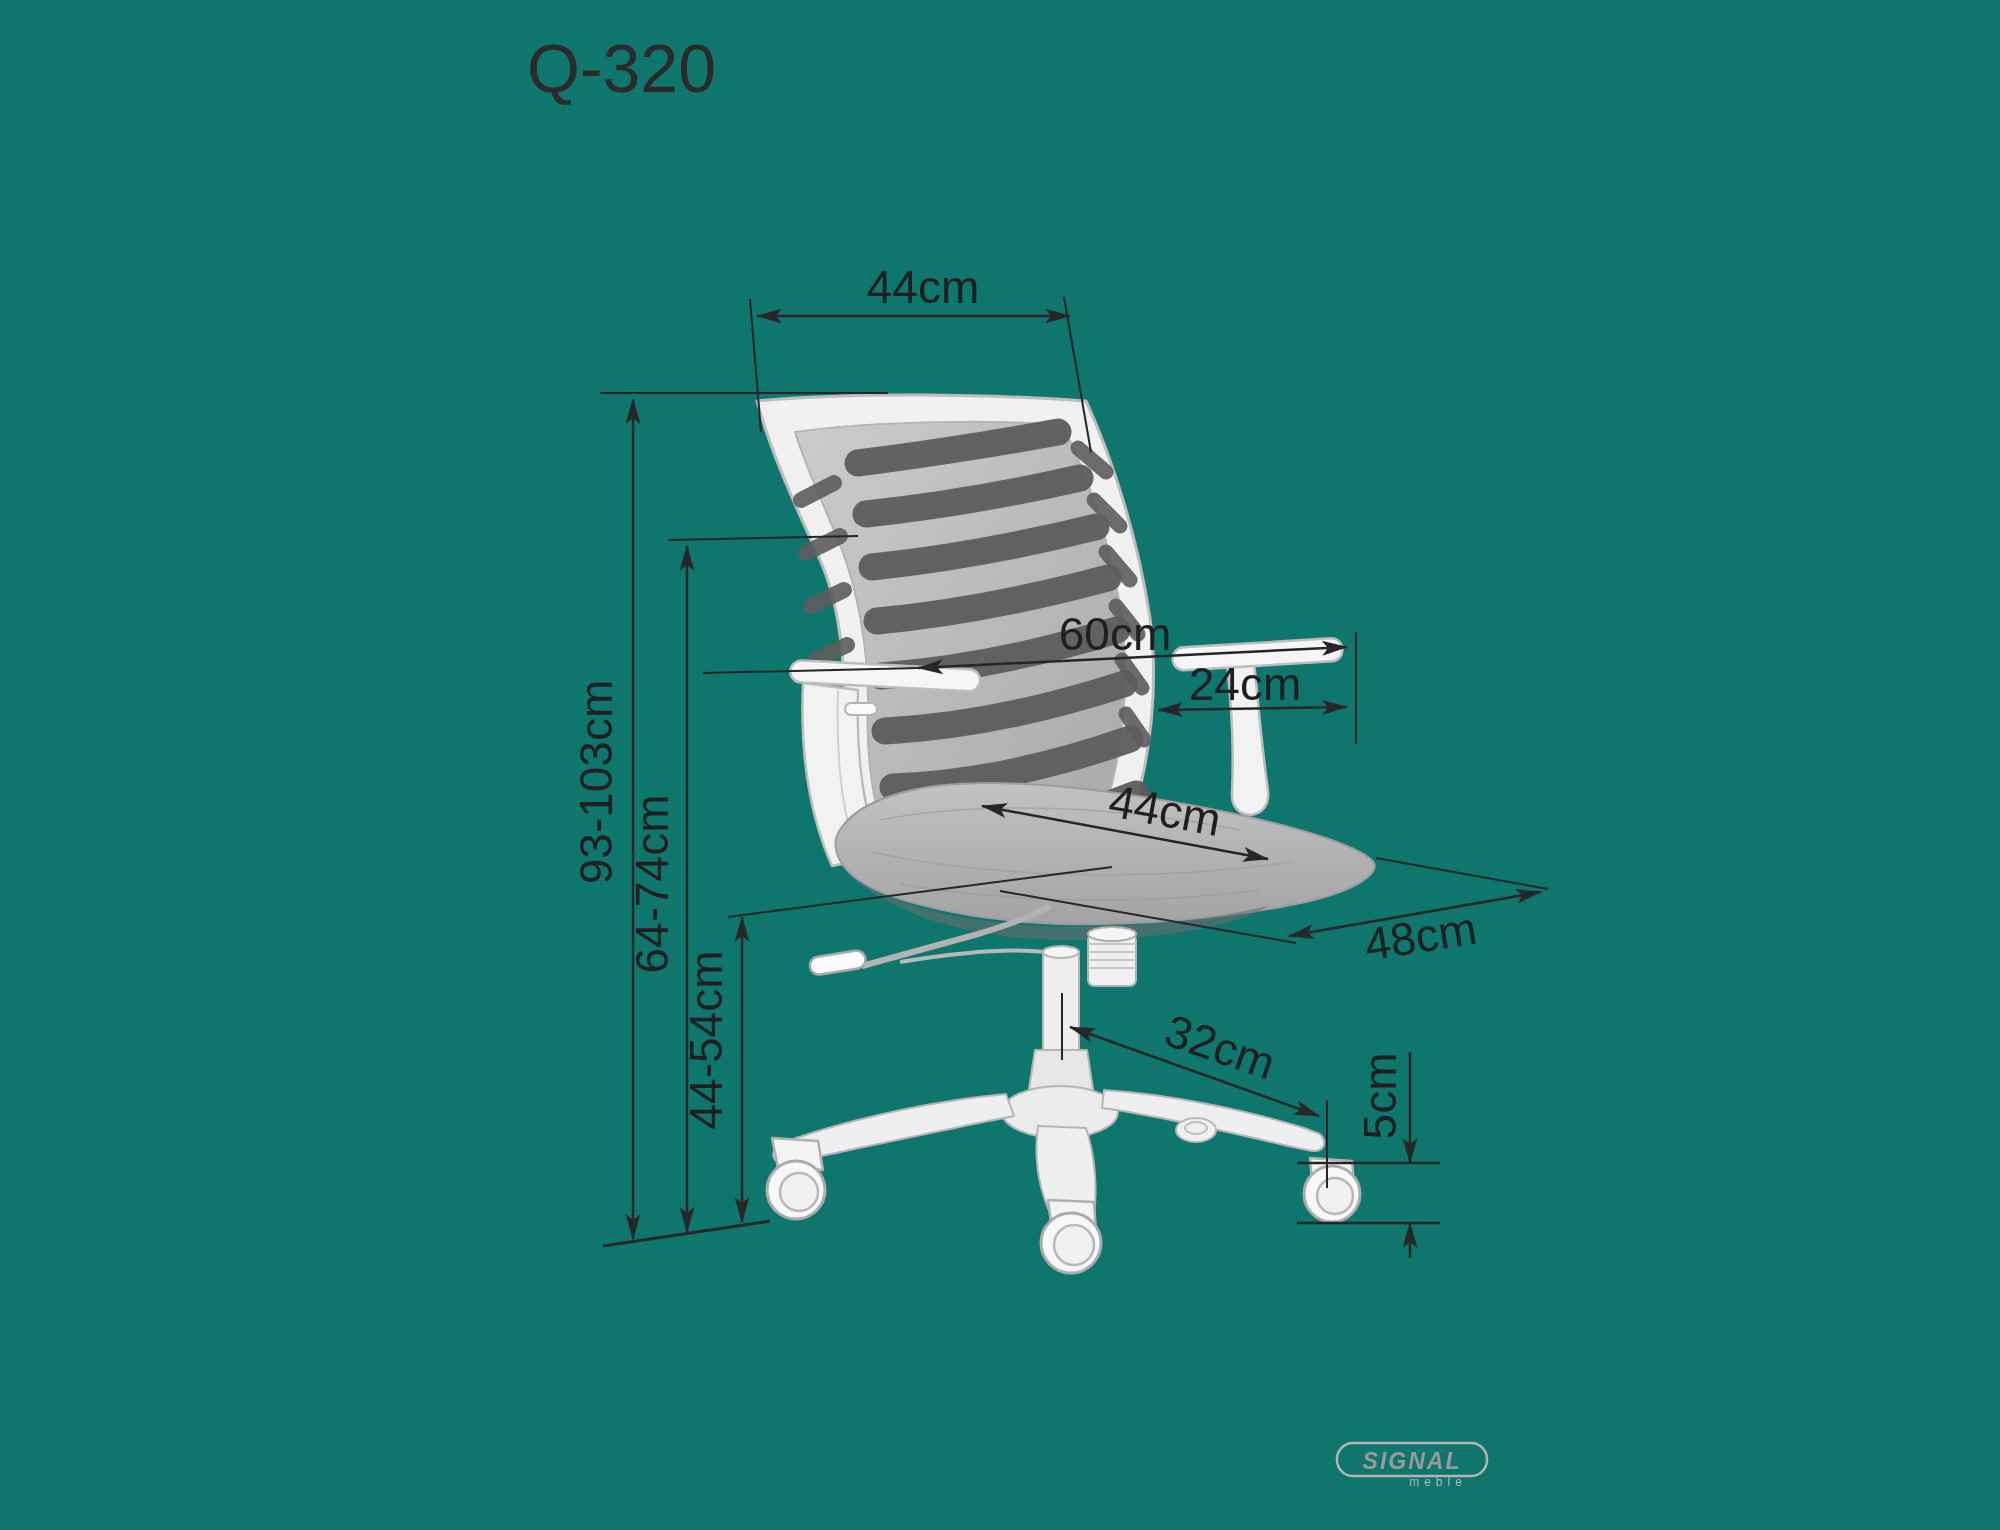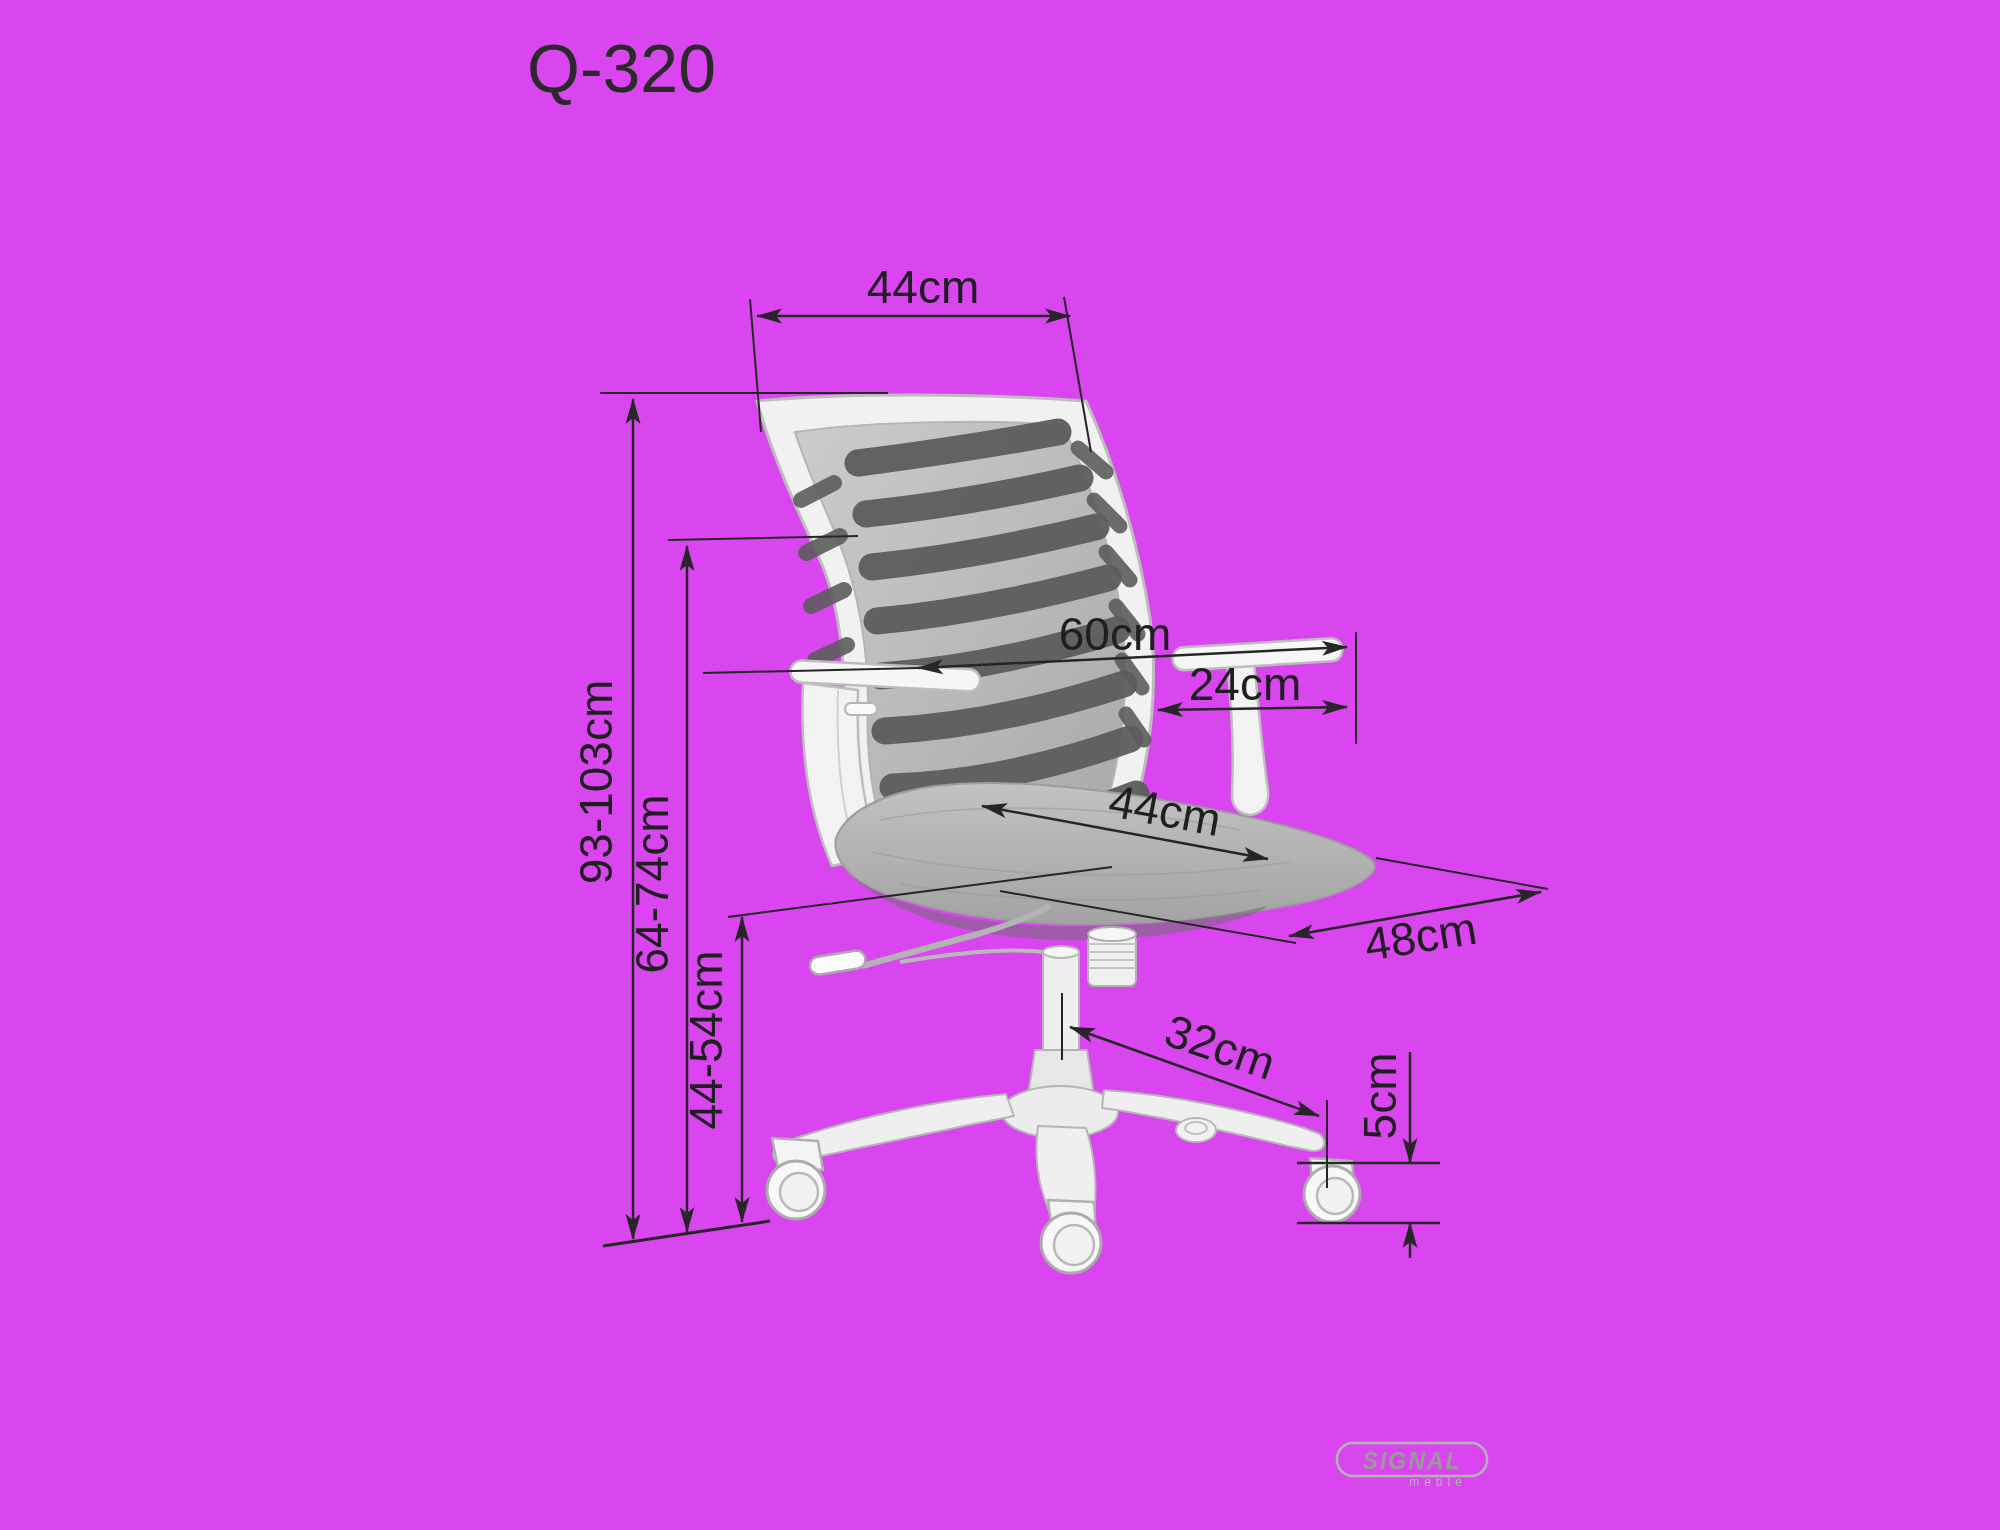--- a/index.html
+++ b/index.html
@@ -1,16 +1,16 @@
 <!DOCTYPE html>
 <html><head>
 <meta charset="utf-8">
 <style>
   html,body{margin:0;padding:0;background:#ffffff;}
-  .stage{position:relative;width:2000px;height:1530px;background:#d946ef;overflow:hidden;
+  .stage{position:relative;width:2000px;height:1530px;background:#0f766e;overflow:hidden;
          font-family:"Liberation Sans", sans-serif;}
   svg text{font-family:"Liberation Sans", sans-serif;fill:#1f1f1f;}
   .dim-label{font-size:46px;letter-spacing:0px;}
   .title-label{font-size:68px;fill:#2a2a2a;}
   .logo-brand{font-size:23px;font-style:italic;font-weight:bold;fill:#9a9a9a;letter-spacing:2px;}
   .logo-sub{font-size:12px;fill:#b5b5b5;letter-spacing:5px;}
 </style>
 </head>
 <body>
 

